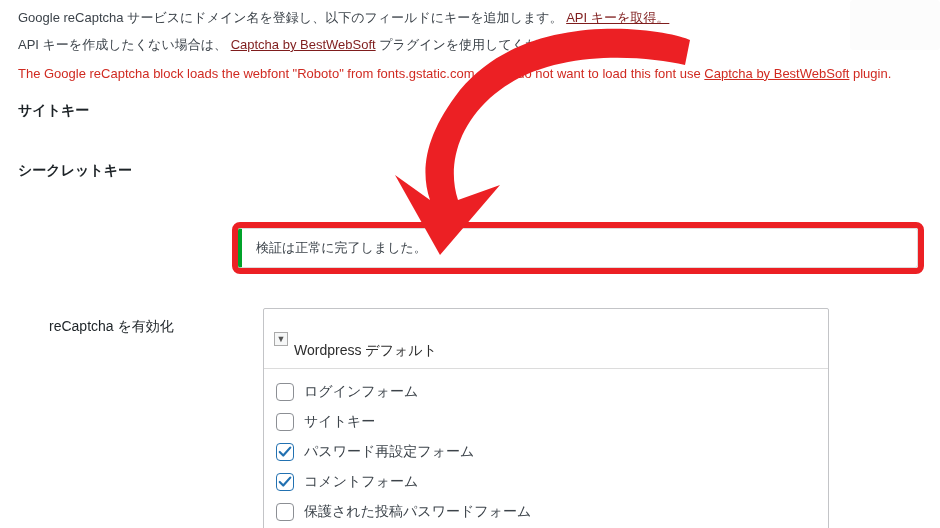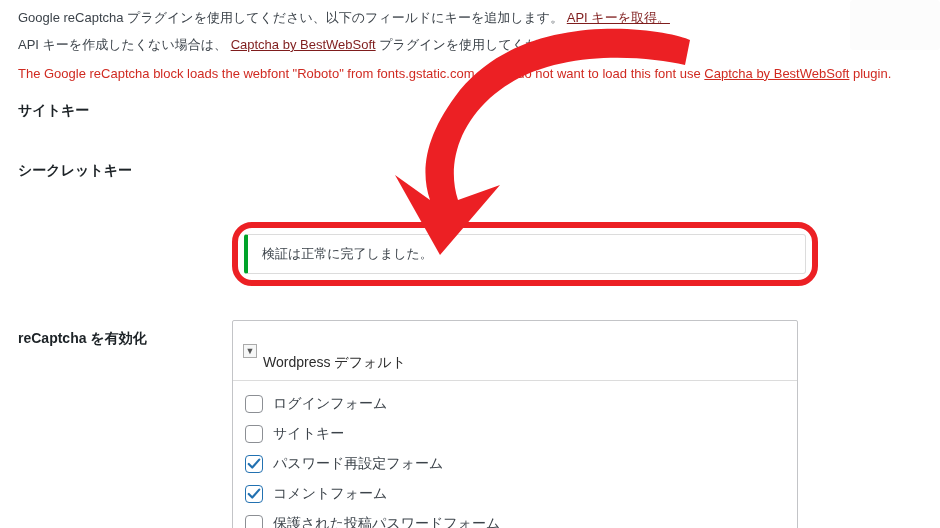--- a/index.html
+++ b/index.html
@@ -48,44 +48,44 @@
       background: #fff;
       position: relative;
     }
     .status-wrap {
       margin-left: 214px;
       margin-bottom: 34px;
       position: relative;
     }
     .status-outline {
       border: 6px solid #ec2024;
-      border-radius: 20px;
-      padding: 6px;
-      background: #fff;
-      width: 586px;
+      border-radius: 8px;
+      background: #fff;
+      width: 692px;
     }
     .status-box {
       border: 1px solid #dcdcdc;
       border-left: 4px solid #00a32a;
       border-radius: 3px;
       padding: 10px 14px;
       font-size: 13px;
       color: #3c434a;
       background: #fff;
     }
     .section-row {
       display: flex;
       align-items: flex-start;
     }
     .section-label {
       width: 214px;
-      font-weight: 700;
+      font-weight: 400;
       color: #1d2327;
       font-size: 14px;
       padding-top: 10px;
+      margin-left: 31px;
     }
     .panel {
       border: 1px solid #c3c4c7;
       border-radius: 2px;
       width: 566px;
       background: #fff;
     }
     .panel-header {
       padding: 8px 10px;
       display: flex;
@@ -162,21 +162,21 @@
       border-radius: 4px;
       opacity: 0.3;
     }
   </style>
 </head>
 <body>
 
 <div class="right-shadow"></div>
 
 <div class="desc-line">
-  <span>Google reCaptcha プラグインを使用してください、以下のフィールドにキーを追加します。</span>
+  <span>Google reCaptcha サービスにドメイン名を登録し、以下のフィールドにキーを追加します。</span>
   <a href="#" class="inline-link">API キーを取得。</a>
 </div>
 
 <div class="desc-line">
   <span>API キーを作成したくない場合は、</span>
   <a href="#" class="inline-link">Captcha by BestWebSoft</a>
   <span> プラグインを使用してください。</span>
 </div>
 
 <div class="red-line">

